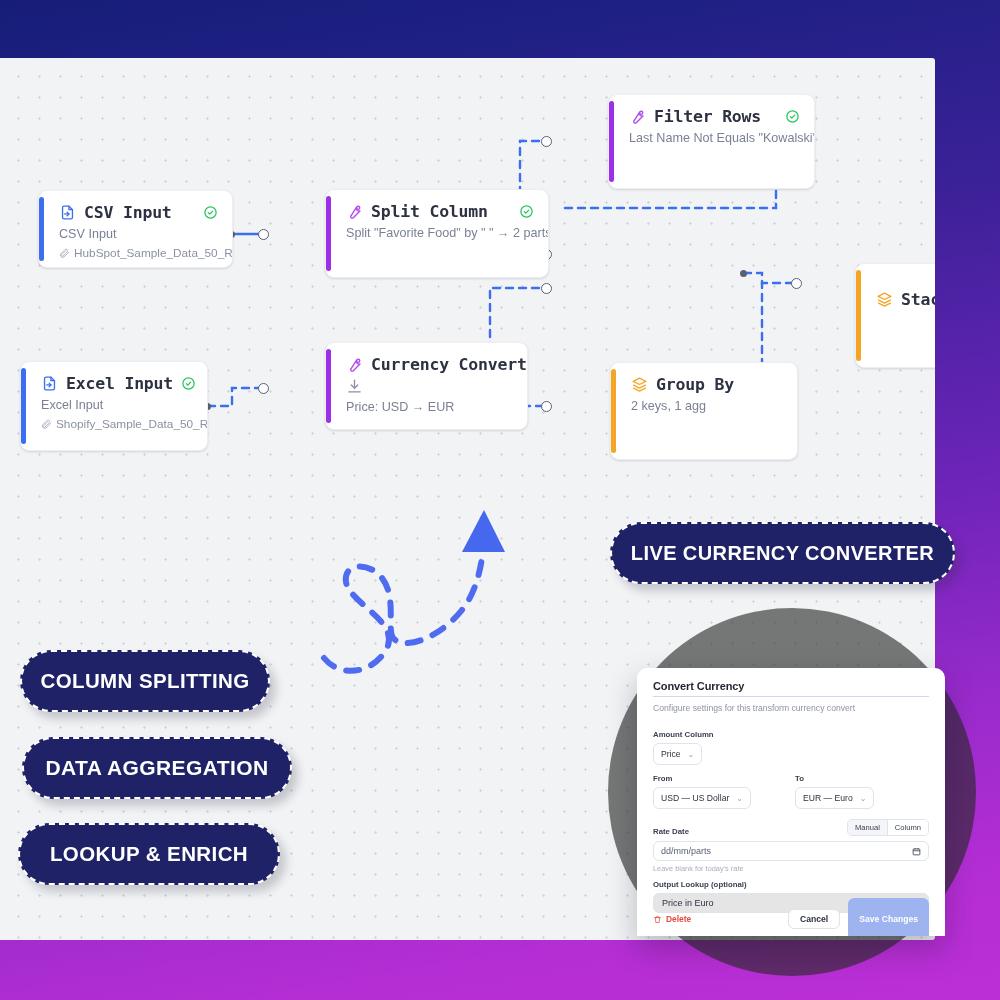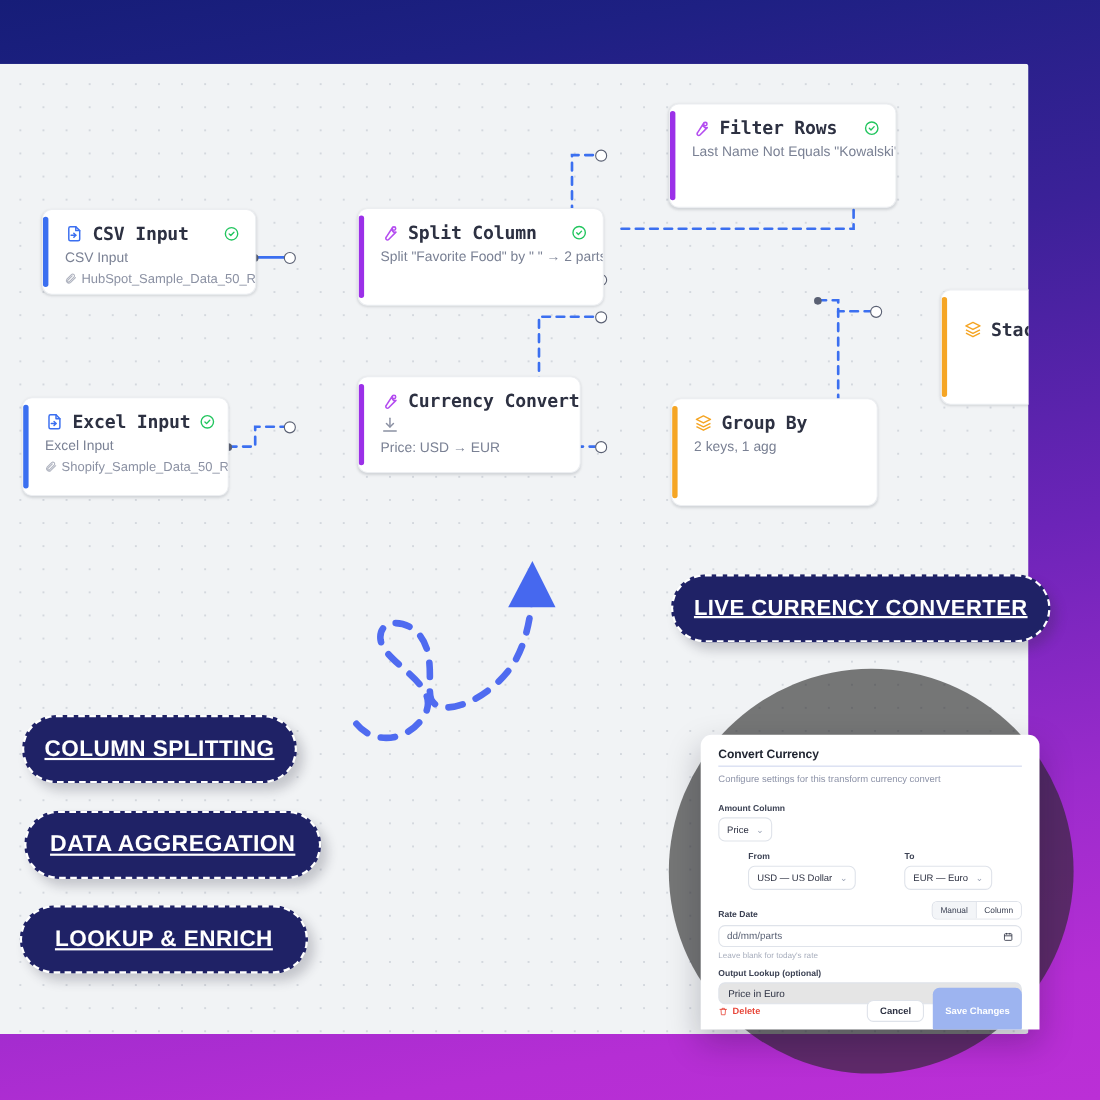--- a/index.html
+++ b/index.html
@@ -74,21 +74,20 @@
     position: absolute;
     background: #1f2266;
     color: #fff;
     border: 2px dashed #ffffff;
     border-radius: 40px;
     font-weight: 700;
     letter-spacing: .4px;
     display: flex; align-items: center; justify-content: center;
     box-shadow: 6px 7px 10px rgba(40,40,60,.22);
     text-align: center;
-    text-decoration: underline;
   }
 
   
   #overlay-circle {
     position: absolute;
     left: 608px; top: 608px; width: 368px; height: 368px;
     border-radius: 50%;
     background: rgba(40,40,40,.62);
   }
 
@@ -108,21 +107,21 @@
   #dialog .rule { height: 1px; background: #cfd6ee; margin: 4px 0 6px 0; }
   #dialog .dsub { font-size: 8.6px; color: #8d93a8; }
   #dialog .dbody { padding: 10px 16px 0 16px; }
   .flabel { font-size: 7.8px; font-weight: 700; color: #3b4153; margin-bottom: 4px; }
   .fselect {
     border: 1px solid #dfe3ea; border-radius: 6px; background: #fff;
     padding: 5px 7px; font-size: 8.6px; color: #2d3142;
     display: inline-flex; align-items: center; gap: 7px; white-space: nowrap;
   }
   .fselect .cv { font-size: 8px; color: #98a0b3; }
-  .row2 { display: flex; gap: 44px; margin-top: 9px; justify-content: center; }
+  .row2 { display: flex; gap: 44px; margin-top: 9px; }
   .fieldgrp { display: flex; flex-direction: column; }
   .raterow { display: flex; align-items: flex-end; justify-content: space-between; margin-top: 10px; }
   .seg { display: flex; border: 1px solid #dfe3ea; border-radius: 5px; overflow: hidden; }
   .seg div { padding: 3px 7px; font-size: 7.6px; color: #3b4153; background: #fff; }
   .seg div.on { background: #f3f5f8; }
   .seg div + div { border-left: 1px solid #dfe3ea; }
   .dateinput {
     margin-top: 5px; border: 1px solid #dfe3ea; border-radius: 6px; background: #fff;
     height: 20px; display: flex; align-items: center; justify-content: space-between;
     padding: 0 7px; font-size: 9px; color: #575f72;

